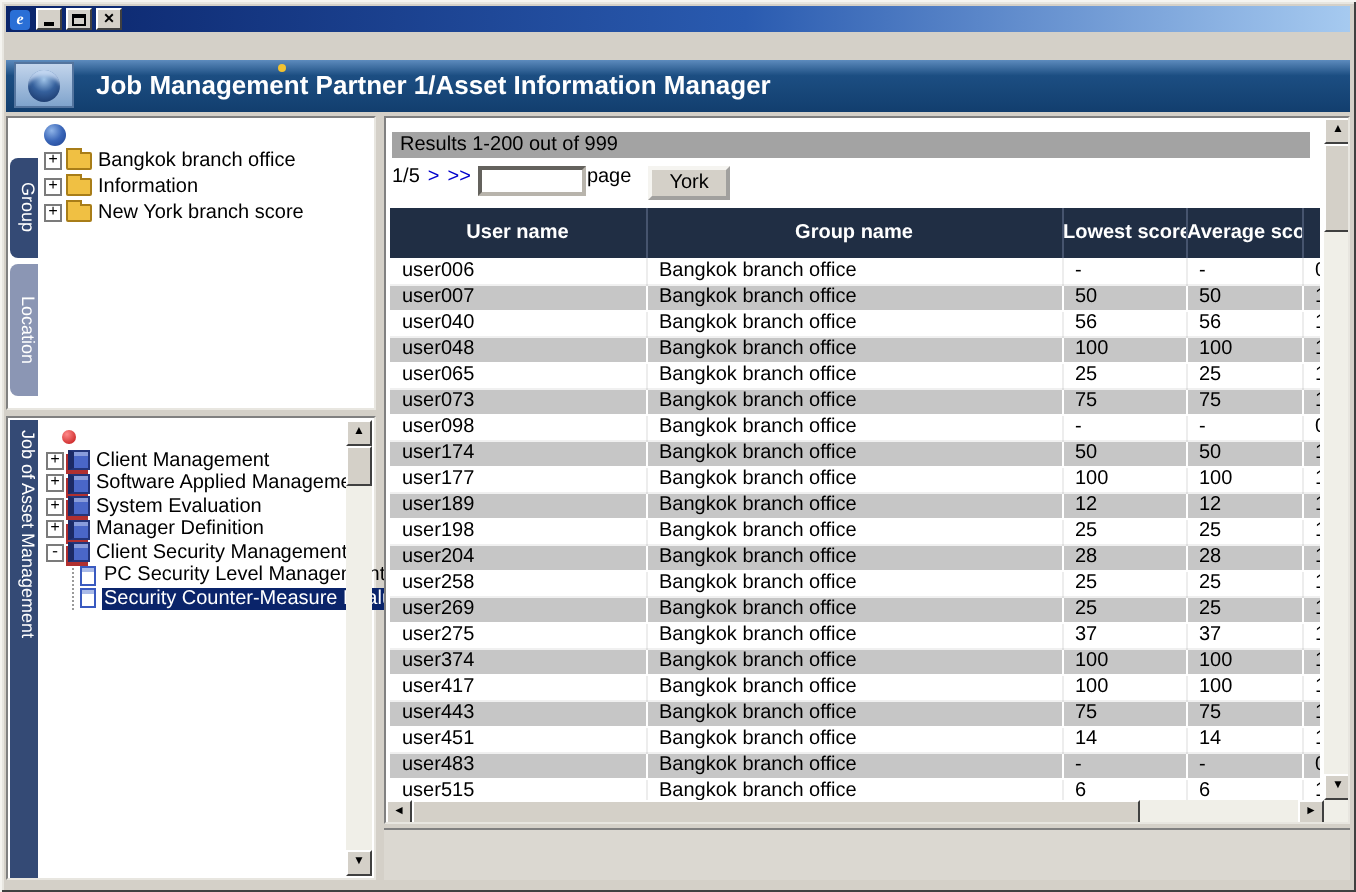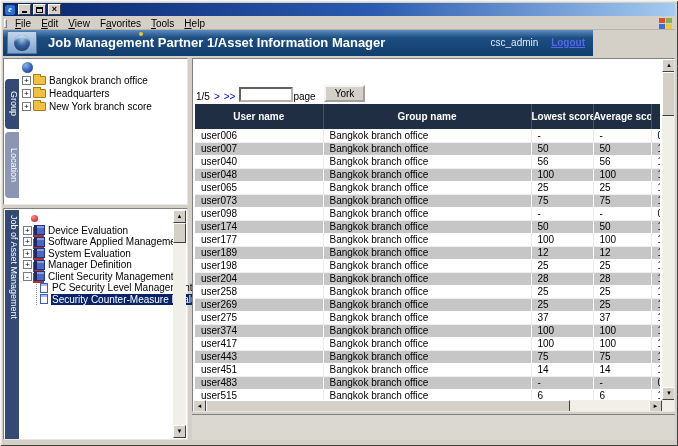--- a/index.html
+++ b/index.html
@@ -24,21 +24,21 @@
   
   .menubar { position:absolute; left:3px; top:17px; width:672px; height:13px; background:#d4d0c8;
     display:flex; align-items:center; border-bottom:1px solid #b8b4ac; }
   .grip { width:3px; height:9px; border:1px solid; border-color:#fff #808080 #808080 #fff; margin:0 3px 0 1px; }
   .menu-item { font-size:10px; color:#000; padding:0 5px; white-space:nowrap; }
   .menu-item u { text-decoration:underline; }
   .menubar .spacer { flex:1; }
   .winlogo { width:14px; height:11px; margin-right:2px; display:grid; grid-template-columns:6px 6px; grid-template-rows:5px 5px; gap:1px; }
   .winlogo i { display:block; }
   
-  .banner { position:absolute; left:3px; top:30px; width:590px; height:26px;
+  .banner { position:absolute; left:3px; top:30px; width:672px; height:26px;
     background: linear-gradient(180deg,#5d8bbd 0%,#1c4e82 30%,#123e6e 100%); }
   .banner-logo { position:absolute; left:4px; top:1px; width:30px; height:23px;
     background: linear-gradient(180deg,#c3d5ec,#7fa3cc); border:1px solid #53749e;
     display:flex; align-items:center; justify-content:center; }
   .banner-globe { width:16px; height:16px; border-radius:50%;
     background: radial-gradient(circle at 50% 30%, #9fc3e8 0%, #35609c 45%, #132e5e 100%);
     box-shadow: inset 0 6px 2px -3px rgba(220,235,255,.8); }
   .decor-dot { position:absolute; left:136px; top:2px; width:4px; height:4px; border-radius:50%; background:#f2c230; }
   .banner-title { position:absolute; left:45px; top:0; line-height:26px; color:#fff; font-size:13px; font-weight:bold; white-space:nowrap; }
   .banner-right { position:absolute; right:8px; top:0; line-height:26px; font-size:10px; }
@@ -82,21 +82,21 @@
   .leaf-row .tree-label { margin-left:3px; padding:0 1px; }
   .leaf-row.selected .tree-label { background:#0a246a; color:#fff; }
   
   .vscroll { position:absolute; top:1px; right:1px; width:13px; bottom:1px; background:#f0efe8; }
   .sb-btn { position:absolute; width:13px; height:13px; background:#d4d0c8; border:1px solid; border-color:#fff #404040 #404040 #fff;
     font-size:6px; line-height:11px; text-align:center; color:#000; }
   .sb-thumb { position:absolute; background:#d4d0c8; border:1px solid; border-color:#fff #404040 #404040 #fff; }
   
   .results-bar { position:absolute; left:3px; top:7px; width:459px; height:13px; background:#a3a3a3;
     font-size:10px; line-height:13px; padding-left:4px; color:#000; }
-  .pagination { position:absolute; left:3px; top:24px; height:19px; display:flex; align-items:flex-end; font-size:10px; }
+  .pagination { position:absolute; left:3px; top:24px; height:19px; display:flex; align-items:flex-start; font-size:10px; }
   .page-current { margin-right:4px; }
   .page-link { color:#0000cc; margin-right:4px; cursor:pointer; }
   .page-input { width:54px; height:15px; border:2px inset #b8b4ac; background:#fff; font-size:10px; padding:0 2px; }
   .page-suffix { margin-right:8px; }
   .show-btn { height:17px; padding:0 9px; background:#d4d0c8; border:2px outset #f5f4f0; font-size:10px; cursor:pointer; }
   .table-clip { position:absolute; left:2px; top:45px; width:465px; height:348px; overflow:hidden; }
   table { border-collapse:collapse; table-layout:fixed; width:500px; }
   col.c0{width:128px} col.c1{width:208px} col.c2{width:62px} col.c3{width:58px} col.c4{width:44px}
   th { height:25px; background:#202e44; color:#fff; font-size:10px; font-weight:bold; text-align:center;
     border-right:1px solid #46546e; overflow:hidden; white-space:nowrap; }
@@ -119,86 +119,64 @@
       <span class="winbtn">
           <span class="glyph-min"></span>
         </span>
       <span class="winbtn">
           <span class="glyph-max"></span>
         </span>
       <span class="winbtn">×</span>
     </span>
   </div>
 
-  <div class="menubar">
-    <span class="grip"></span>
-    <span style="display:flex;">
-        <span class="menu-item"><u>F</u>ile</span>
-        <span class="menu-item"><u>E</u>dit</span>
-        <span class="menu-item"><u>V</u>iew</span>
-        <span class="menu-item">F<u>a</u>vorites</span>
-        <span class="menu-item"><u>T</u>ools</span>
-        <span class="menu-item"><u>H</u>elp</span>
-      </span>
-    <span class="spacer"></span>
-    <span class="winlogo">
-      <i style="background:#e04a3a"></i>
-        <i style="background:#7ab648"></i>
-        <i style="background:#3a6fd8"></i>
-        <i style="background:#f0c832"></i>
-    </span>
-  </div>
 
   <div class="banner">
     <span class="banner-logo">
         <span class="banner-globe"></span>
       </span>
     <span class="decor-dot"></span>
     <span class="banner-title">Job Management Partner 1/Asset Information Manager</span>
-    <span class="banner-right">
-      <span class="banner-user">csc_admin</span>
-      <a class="logout-link">Logout</a>
-    </span>
   </div>
 
   <div class="frame left-top">
     <div class="vtab group">Group</div>
     <div class="vtab location">Location</div>
     <div class="tree" id="group-tree">
         <div class="tree-row">
           <span class="icon-globe"></span>
         </div>
         <div class="tree-row">
           <span class="expander">+</span>
           <span class="icon-folder"></span>
           <span class="tree-label">Bangkok branch office</span>
         </div>
         <div class="tree-row">
           <span class="expander">+</span>
           <span class="icon-folder"></span>
-          <span class="tree-label">Headquarters</span>
+          <span class="tree-label">Information</span>
         </div>
         <div class="tree-row">
           <span class="expander">+</span>
           <span class="icon-folder"></span>
           <span class="tree-label">New York branch score</span>
         </div>
       </div>
   </div>
 
   <div class="frame left-bottom">
     <div class="vbar">Job of Asset Management</div>
     <div class="tree" id="nav-tree">
         <div class="tree-row">
           <span class="icon-reddot"></span>
         </div>
         <div class="tree-row">
           <span class="expander">+</span>
           <span class="icon-book"></span>
-          <span class="tree-label">Device Evaluation</span>
+          <span class="tree-label">Client Management</span>
         </div>
         <div class="tree-row">
           <span class="expander">+</span>
           <span class="icon-book"></span>
           <span class="tree-label">Software Applied Management</span>
         </div>
         <div class="tree-row">
           <span class="expander">+</span>
           <span class="icon-book"></span>
           <span class="tree-label">System Evaluation</span>
@@ -225,20 +203,21 @@
         </div>
       </div>
     <div class="vscroll">
       <span class="sb-btn" style="top:0">▲</span>
       <span class="sb-thumb" style="top:13px; left:0; width:13px; height:20px;"></span>
       <span class="sb-btn" style="bottom:0">▼</span>
     </div>
   </div>
 
   <div class="frame main">
+    <div class="results-bar">Results 1-200 out of 999</div>
     <div class="pagination">
       <span class="page-current">1/5</span>
       <span class="page-link">&gt;</span>
       <span class="page-link">&gt;&gt;</span>
       <input class="page-input" value="" style="">
       <span class="page-suffix">page</span>
       <button class="show-btn">York</button>
     </div>
     <div class="table-clip">
       <table id="results-table">

